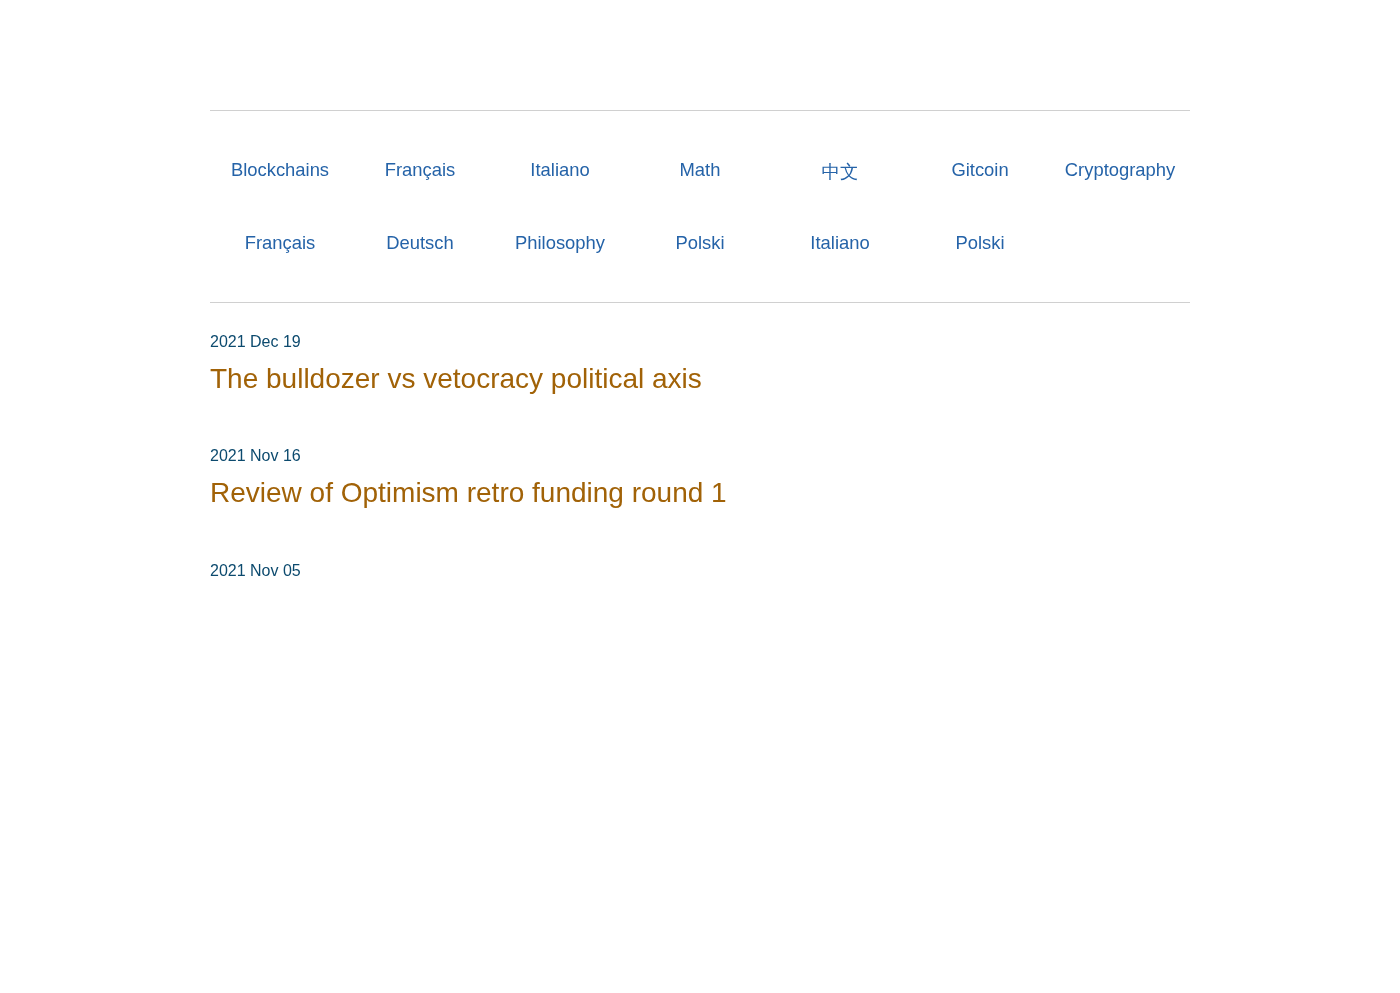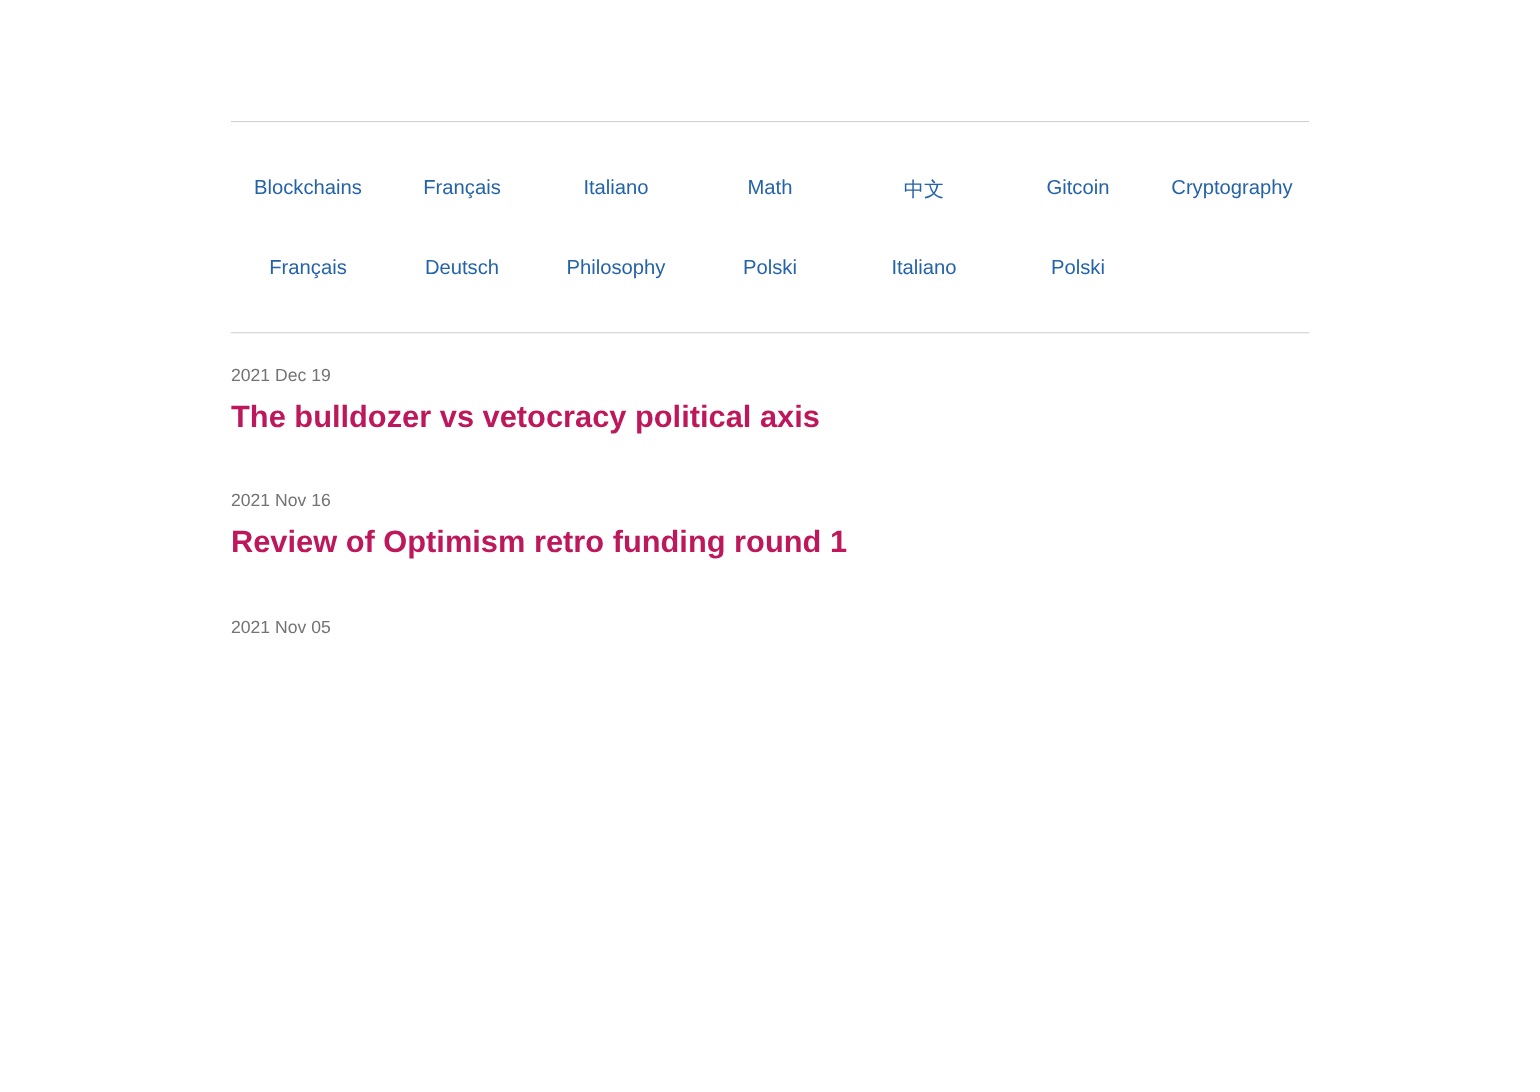--- a/index.html
+++ b/index.html
@@ -61,29 +61,29 @@
     .posts-section {
       padding: 30px 0 0;
     }
 
     .post-entry {
       margin-bottom: 50px;
     }
 
     .post-date {
       font-size: 1rem;
-      color: #737373;
+      color: #0c4a6e;
       margin-bottom: 10px;
       font-family: Arial, sans-serif;
     }
 
     .post-title {
       font-size: 1.75rem;
-      font-weight: 700;
-      color: #be185d;
+      font-weight: 400;
+      color: #a16207;
       cursor: pointer;
       font-family: Arial, sans-serif;
       line-height: 1.3;
     }
   </style>
 </head>
 <body>
 
 <div class="page-wrapper">
   <h1 class="site-title"></h1>

